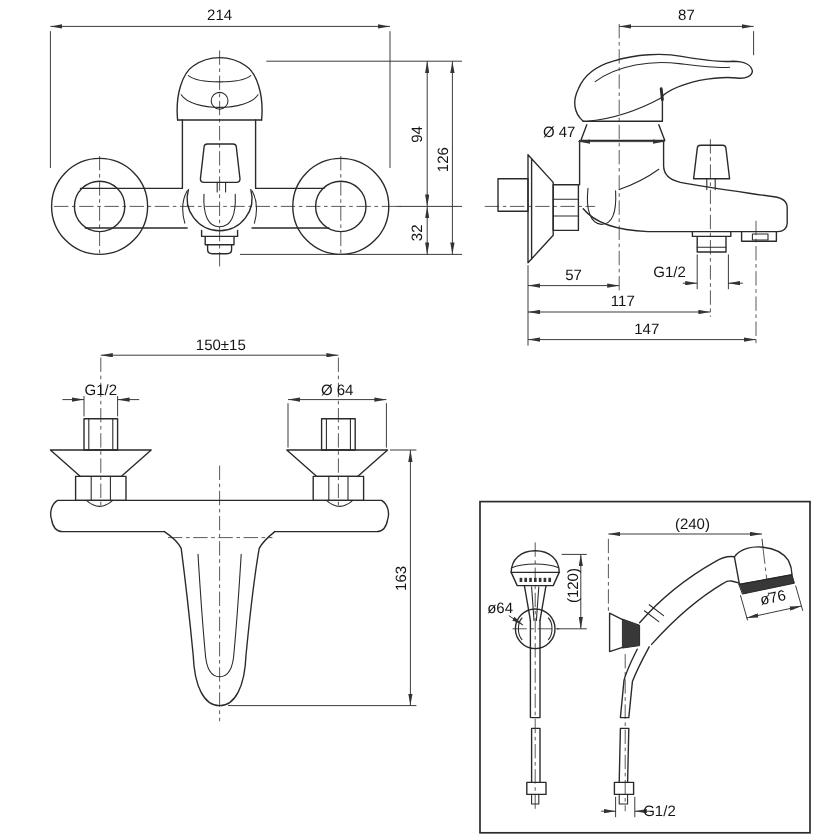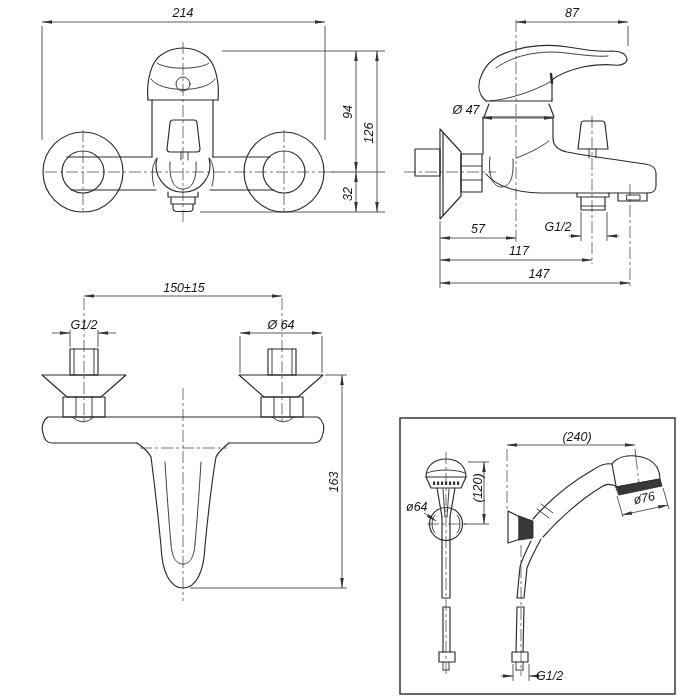--- a/index.html
+++ b/index.html
@@ -1,16 +1,16 @@
 <!DOCTYPE html>
 <html><head>
 <meta charset="utf-8">
 <style>
   html,body{margin:0;padding:0;background:#fff;}
-  .stage{position:relative;width:700px;height:700px;background:#ffffff;overflow:hidden;font-style:italic;}
+  .stage{position:relative;width:700px;height:700px;background:#ffffff;overflow:hidden;}
   svg{display:block;}
   .o{fill:none;stroke:#2a2a2a;stroke-width:1.15;stroke-linecap:round;stroke-linejoin:round;}
   .o2{fill:none;stroke:#2a2a2a;stroke-width:0.9;stroke-linecap:round;stroke-linejoin:round;}
   .d{fill:none;stroke:#333;stroke-width:0.8;}
   .c{fill:none;stroke:#3a3a3a;stroke-width:0.7;stroke-dasharray:12 3 3 3;}
   .t{font-family:"Liberation Sans",sans-serif;font-size:12.5px;fill:#141414;text-anchor:middle;}
   .ts{text-anchor:start;}
   .dark{fill:#383838;stroke:#222;stroke-width:0.8;}
   .dot{fill:#333;stroke:none;}
 </style>

